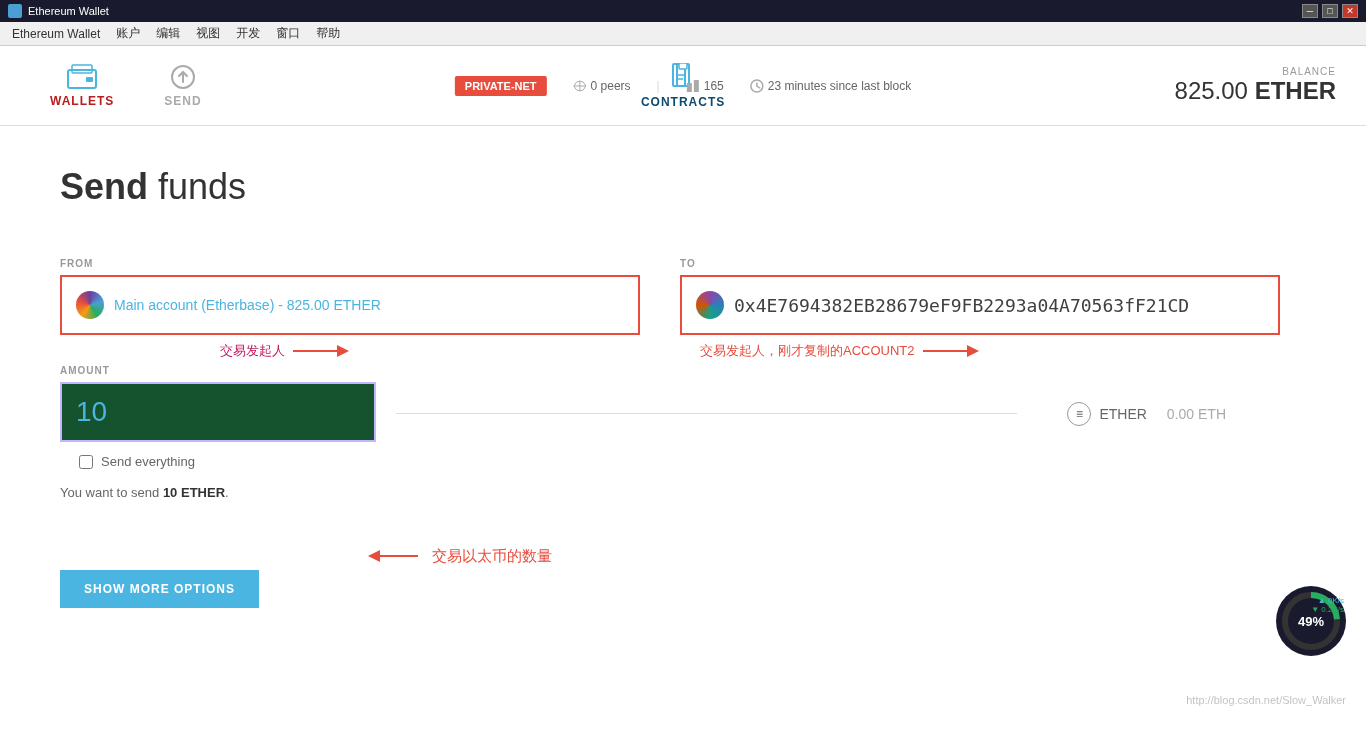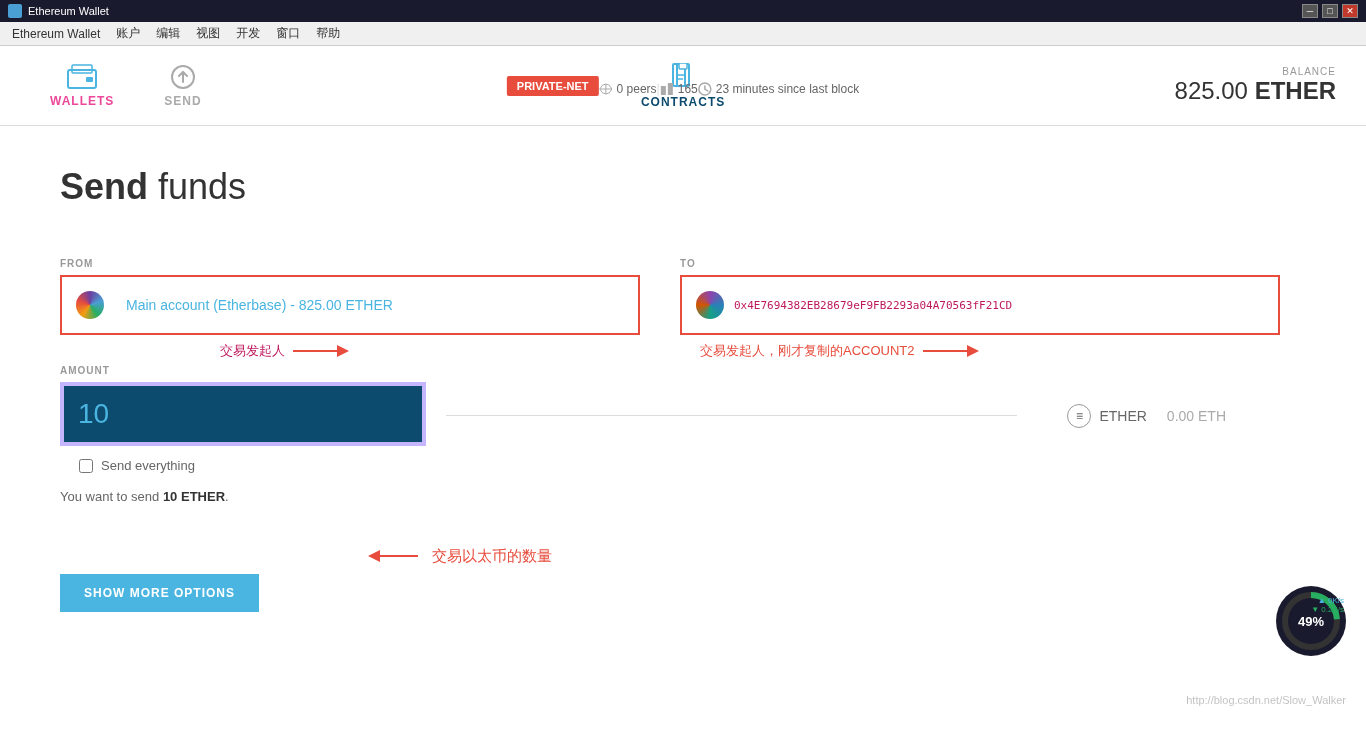--- a/index.html
+++ b/index.html
@@ -77,31 +77,31 @@
       flex-direction: column;
       align-items: center;
       cursor: pointer;
       padding: 10px 20px;
       color: #999;
       font-size: 12px;
       font-weight: 600;
       letter-spacing: 1px;
       text-decoration: none;
     }
-    .nav-item.active { color: #ec4899; }
+    .nav-item.active { color: #b91c1c; }
     .nav-item svg { margin-bottom: 4px; }
 
     
     .network-status {
       position: absolute;
       left: 50%;
       transform: translateX(-50%);
       display: flex;
-      align-items: flex-end;
-      gap: 0;
+      align-items: center;
+      gap: 26px;
       font-size: 12px;
       color: #666;
     }
     .private-net-badge {
       background: #e74c3c;
       color: white;
       padding: 4px 10px;
       font-size: 11px;
       font-weight: bold;
       border-radius: 2px;
@@ -178,40 +178,39 @@
     .account-icon {
       width: 28px; height: 28px;
       border-radius: 50%;
       background: conic-gradient(#6b3fa0, #4a9fd4, #27ae60, #f39c12, #e74c3c, #6b3fa0);
       flex-shrink: 0;
     }
 
     .field-box-inner {
       display: flex;
       flex-direction: column;
-      margin-left: 12px;
     }
 
     .from-account {
       color: #4ab5e0;
       font-size: 14px;
       cursor: pointer;
     }
 
     .to-address {
-      color: #be185d;
-      font-size: 11px;
+      color: #404040;
+      font-size: 18px;
       font-family: monospace;
     }
 
     .amount-input-box {
-      border: 4px solid #c4b5fd;
+      border: 2px solid #c4b5fd;
       padding: 12px 14px;
-      background: #0c4a6e;
-      width: 366px;
+      background: #14532d;
+      width: 316px;
     }
 
     .amount-value {
       font-size: 28px;
       color: #4ab5e0;
       font-weight: 300;
       display: block;
     }
 
     .unit-selector {

